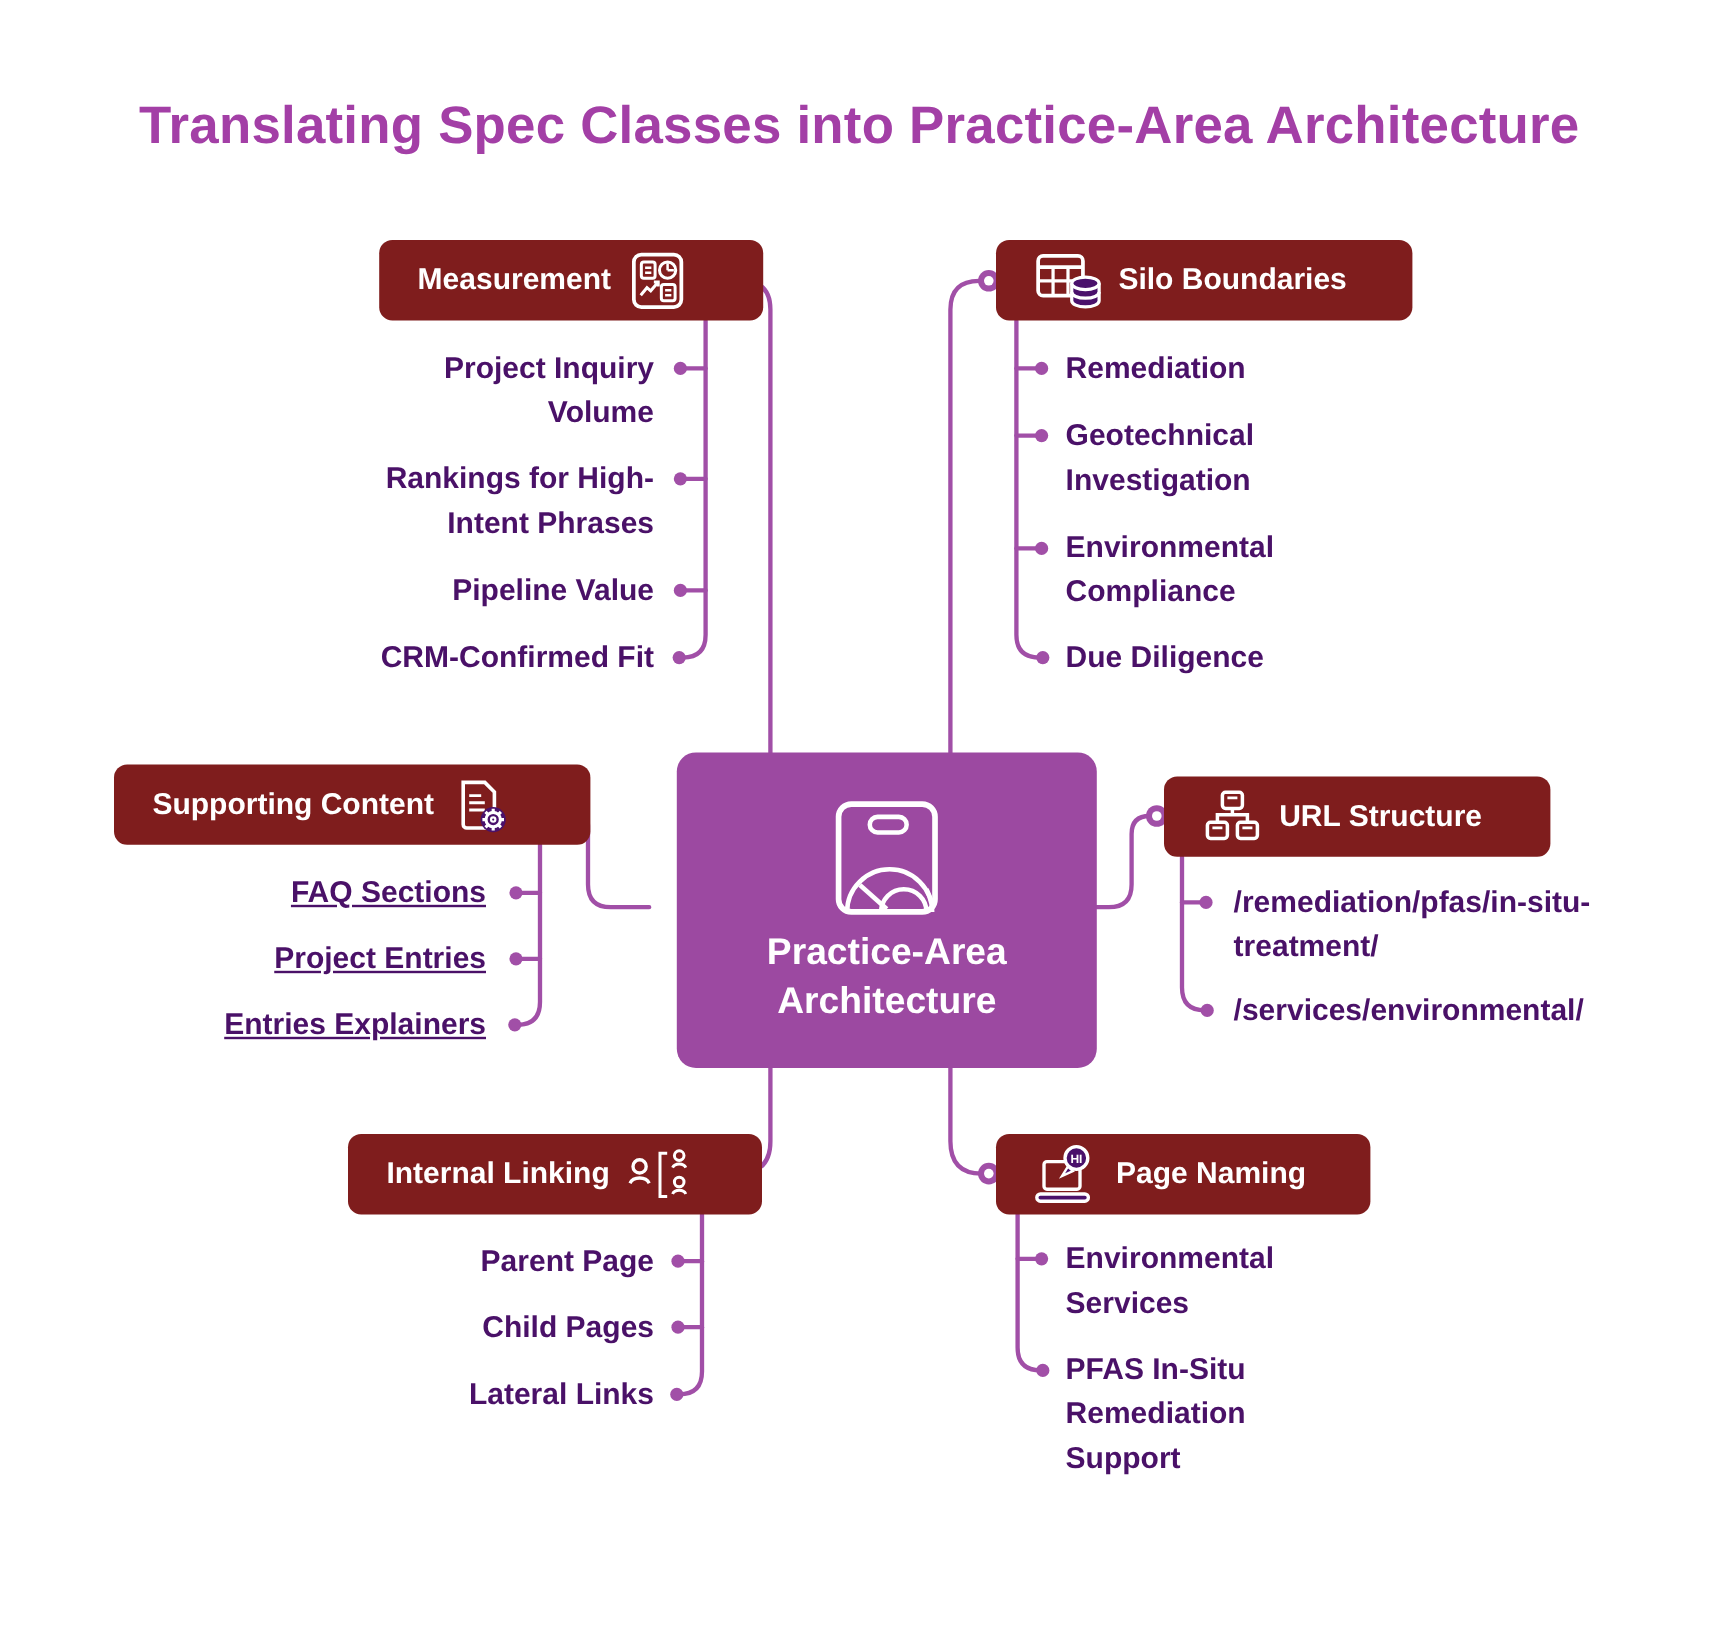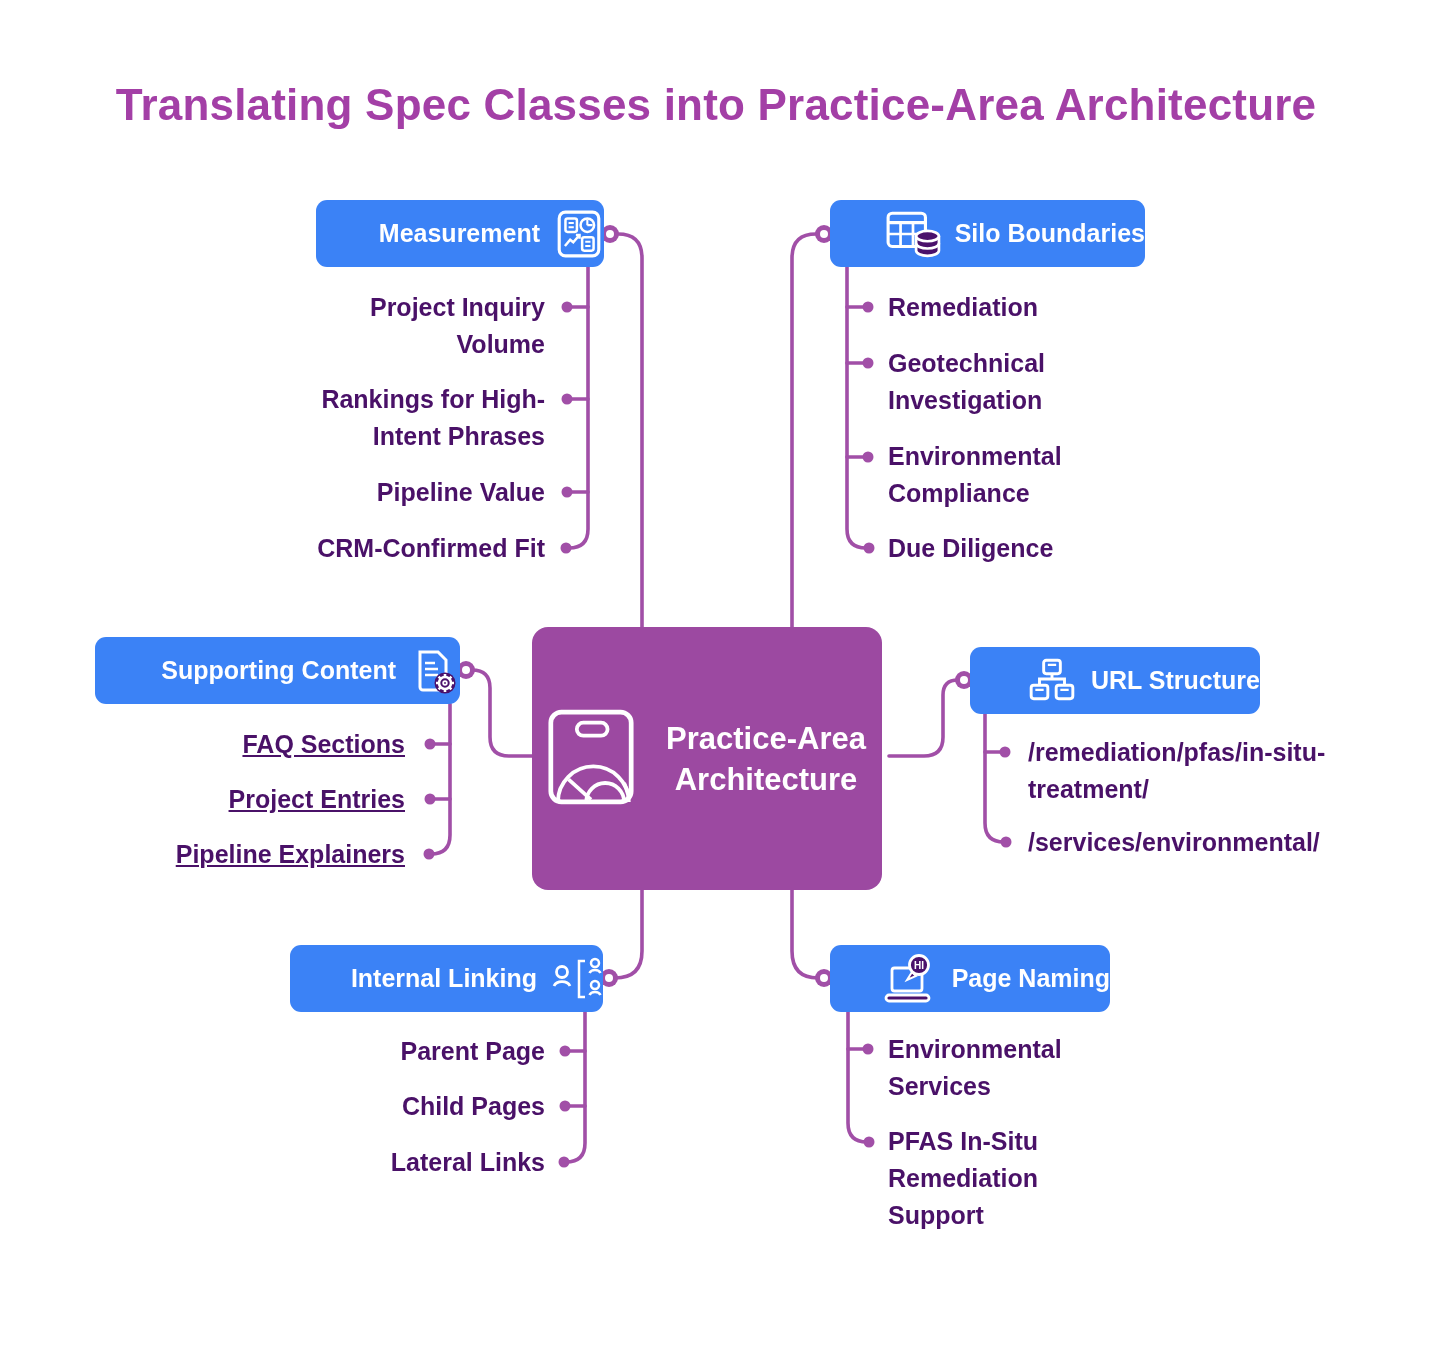--- a/index.html
+++ b/index.html
@@ -6,35 +6,35 @@
   #stage{
     position:relative;width:1432px;height:1357px;background:#ffffff;
     font-family:"Liberation Sans",sans-serif;overflow:hidden;
   }
   .title{
     position:absolute;top:80px;left:0;width:100%;text-align:center;
     font-size:44px;font-weight:bold;color:#A33FA6;letter-spacing:.2px;
   }
   svg.overlay{position:absolute;left:0;top:0;z-index:1;}
   .node{
-    position:absolute;z-index:2;background:#3b82f6;border-radius:11px;
-    color:#ffffff;display:flex;align-items:center;justify-content:flex-end;
-    gap:14px;font-weight:bold;font-size:25px;white-space:nowrap;
+    position:absolute;z-index:2;background:#7f1d1d;border-radius:11px;
+    color:#ffffff;display:flex;align-items:center;justify-content:flex-start;
+    gap:14px;font-weight:bold;font-size:25px;white-space:nowrap;padding-left:32px;
   }
   .node .icon{display:flex;align-items:center;justify-content:center;}
   #node-measurement{left:316px;top:200px;width:288px;height:67px;}
   #node-silo{left:830px;top:200px;width:315px;height:67px;}
   #node-supporting{left:95px;top:637px;width:365px;height:67px;}
   #node-url{left:970px;top:647px;width:290px;height:67px;}
   #node-internal{left:290px;top:945px;width:313px;height:67px;}
   #node-paging{left:830px;top:945px;width:280px;height:67px;}
   .central{
-    position:absolute;z-index:2;left:532px;top:627px;width:350px;height:263px;
+    position:absolute;z-index:2;left:564px;top:627px;width:350px;height:263px;
     background:#9C49A1;border-radius:16px;color:#fff;display:flex;
-    flex-direction:row;align-items:center;justify-content:center;
+    flex-direction:column;align-items:center;justify-content:center;
   }
   .central .label{
     width:300px;text-align:center;font-size:31px;font-weight:bold;line-height:41px;
   }
   .item{
     position:absolute;z-index:2;color:#4A1168;font-weight:bold;
     font-size:25px;line-height:37px;
   }
   .g-left{text-align:right;}
   .g0{right:887px;width:270px;}
@@ -229,21 +229,21 @@
   <div class="item g0 g-left" style="top:474px">Pipeline Value</div>
   <div class="item g0 g-left" style="top:530px">CRM-Confirmed Fit</div>
 
   <div class="item g1" style="top:289px">Remediation</div>
   <div class="item g1" style="top:345px">Geotechnical Investigation</div>
   <div class="item g1" style="top:438px">Environmental Compliance</div>
   <div class="item g1" style="top:530px">Due Diligence</div>
 
   <div class="item g2 g-left" style="top:726px">FAQ Sections</div>
   <div class="item g2 g-left" style="top:781px">Project Entries</div>
-  <div class="item g2 g-left" style="top:836px">Pipeline Explainers</div>
+  <div class="item g2 g-left" style="top:836px">Entries Explainers</div>
 
   <div class="item g3" style="top:734px">/remediation/pfas/in-situ-treatment/</div>
   <div class="item g3" style="top:824px">/services/environmental/</div>
 
   <div class="item g4 g-left" style="top:1033px">Parent Page</div>
   <div class="item g4 g-left" style="top:1088px">Child Pages</div>
   <div class="item g4 g-left" style="top:1144px">Lateral Links</div>
 
   <div class="item g5" style="top:1031px">Environmental Services</div>
   <div class="item g5" style="top:1123px">PFAS In-Situ Remediation Support</div>

